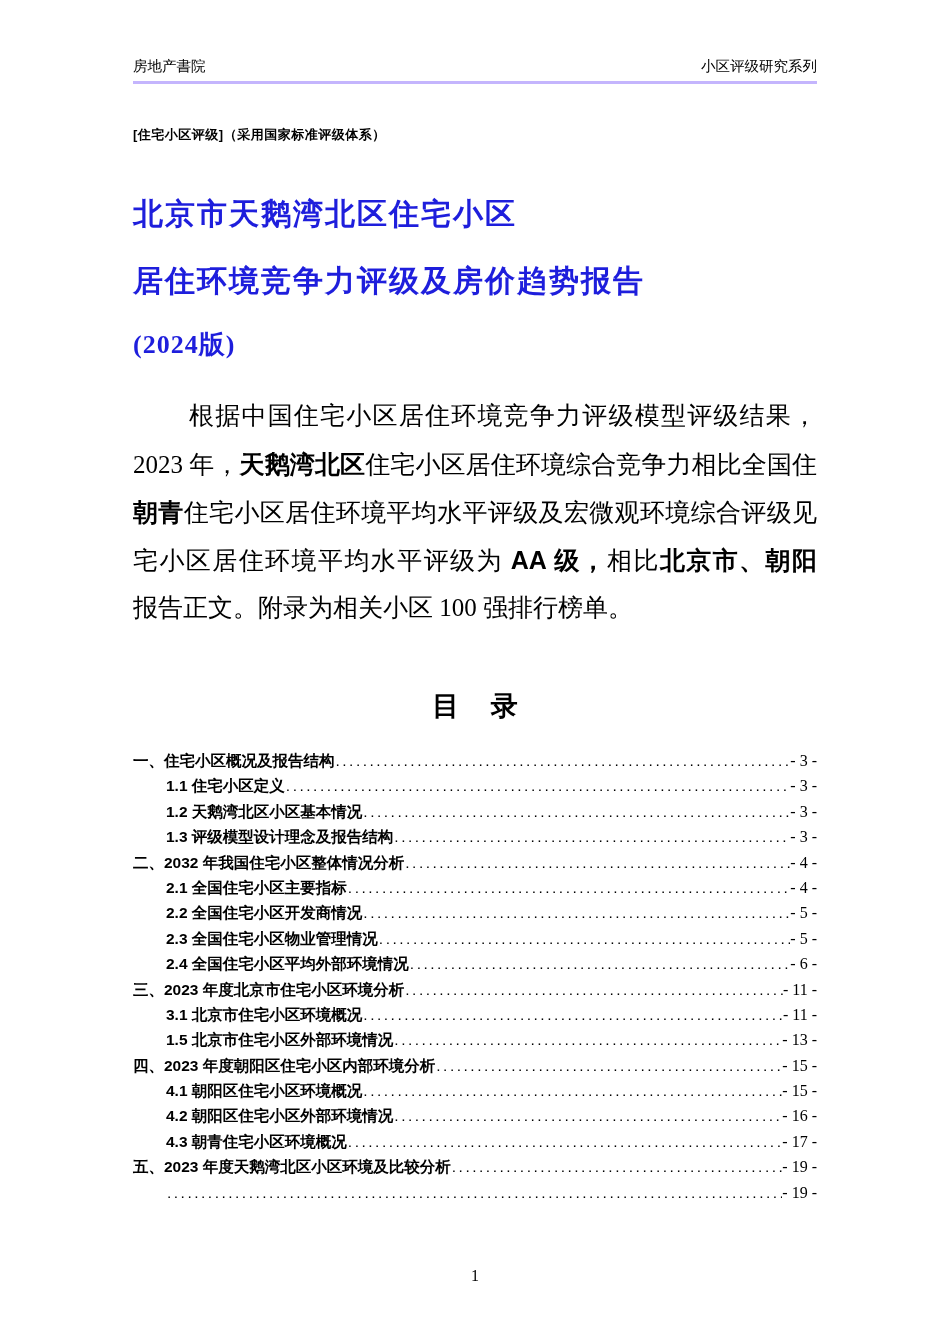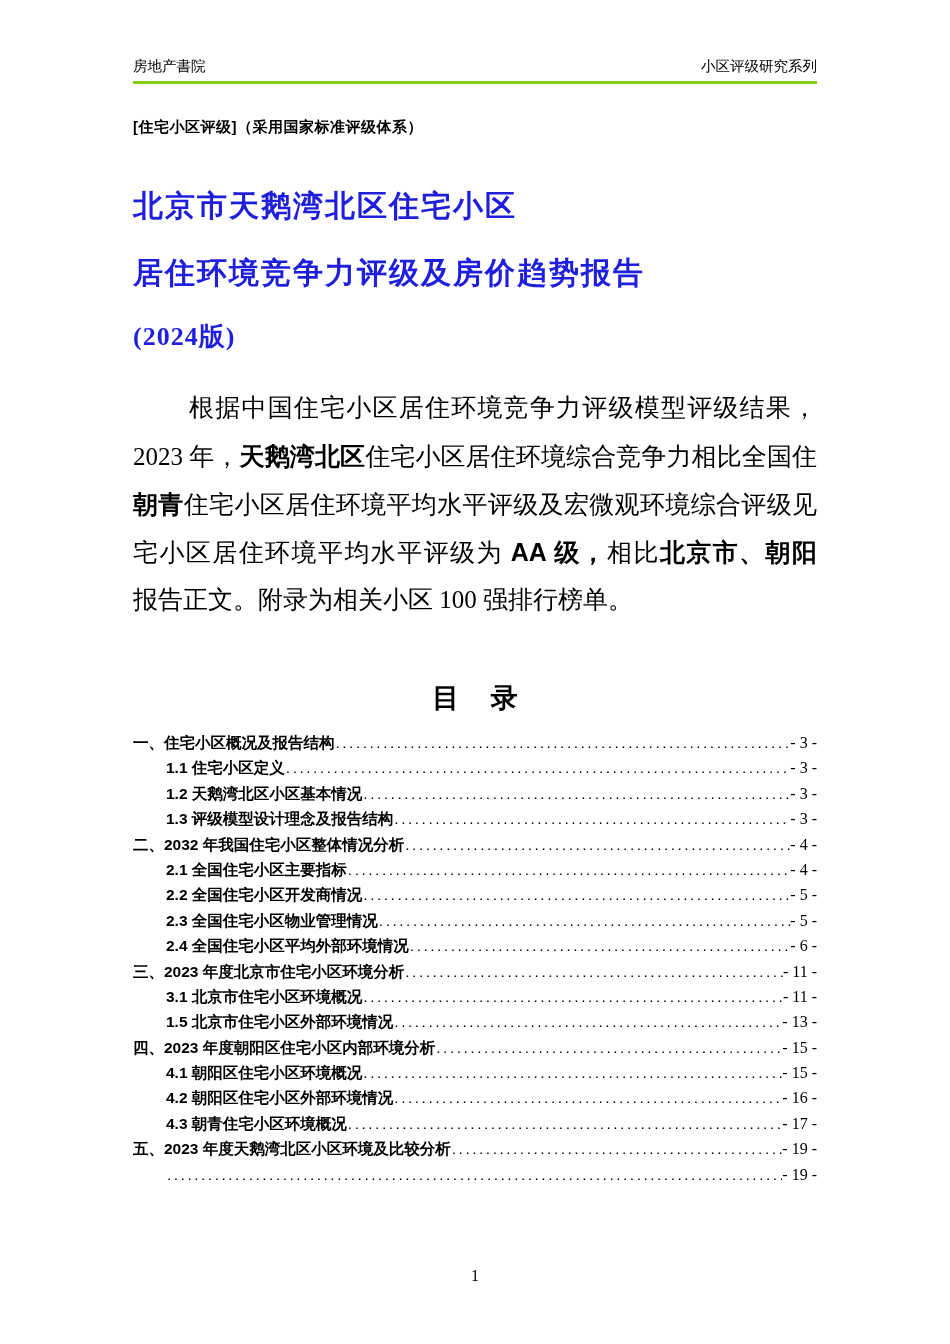--- a/index.html
+++ b/index.html
@@ -17,28 +17,28 @@
   }
   
   .running-head {
     display: flex;
     justify-content: space-between;
     align-items: flex-end;
     font-family: "Liberation Sans", "DejaVu Sans", sans-serif;
     font-size: 14.5px;
     line-height: 20px;
     padding-bottom: 5px;
-    border-bottom: 3px solid #84cc16;
+    border-bottom: 3px solid #c4b5fd;
   }
   
   .doc-subtitle {
-    margin-top: 30px;
-    font-family: "Liberation Sans", "DejaVu Sans", sans-serif;
-    font-weight: 700;
-    font-size: 15px;
+    margin-top: 38px;
+    font-family: "Liberation Sans", "DejaVu Sans", sans-serif;
+    font-weight: 700;
+    font-size: 13px;
     line-height: 26px;
     letter-spacing: 0.5px;
   }
   
   .title-block {
     margin-top: 32px;
     text-align: left;
     font-weight: 700;
   }
   .title-line-main {
@@ -80,21 +80,21 @@
     margin-top: 56px;
     text-align: center;
     font-family: "Liberation Sans", "DejaVu Sans", sans-serif;
     font-weight: 700;
     font-size: 27px;
     line-height: 36px;
     letter-spacing: 12px;
     text-indent: 12px;
   }
   .toc-list {
-    margin-top: 14px;
+    margin-top: 24px;
     font-family: "Liberation Sans", "DejaVu Sans", sans-serif;
     font-size: 15.5px;
   }
   .toc-row {
     display: flex;
     align-items: baseline;
     line-height: 25.4px;
     height: 25.4px;
     cursor: pointer;
   }

